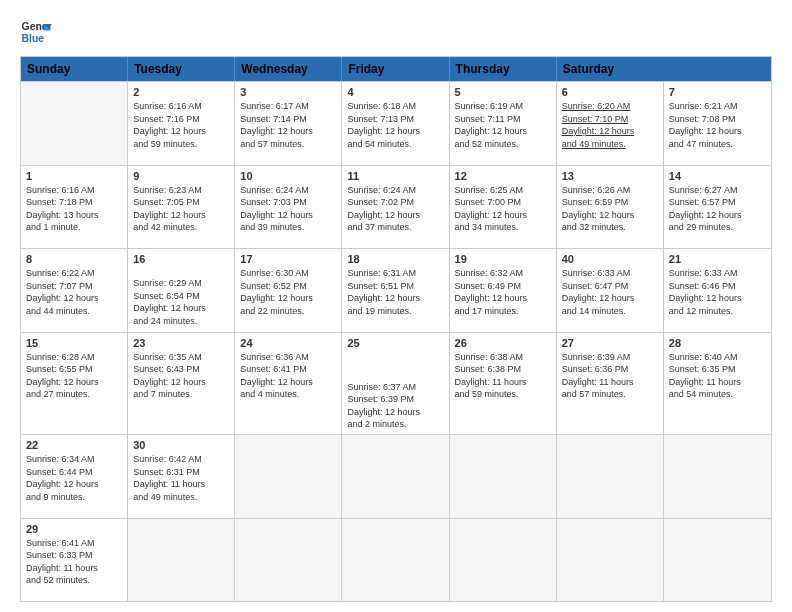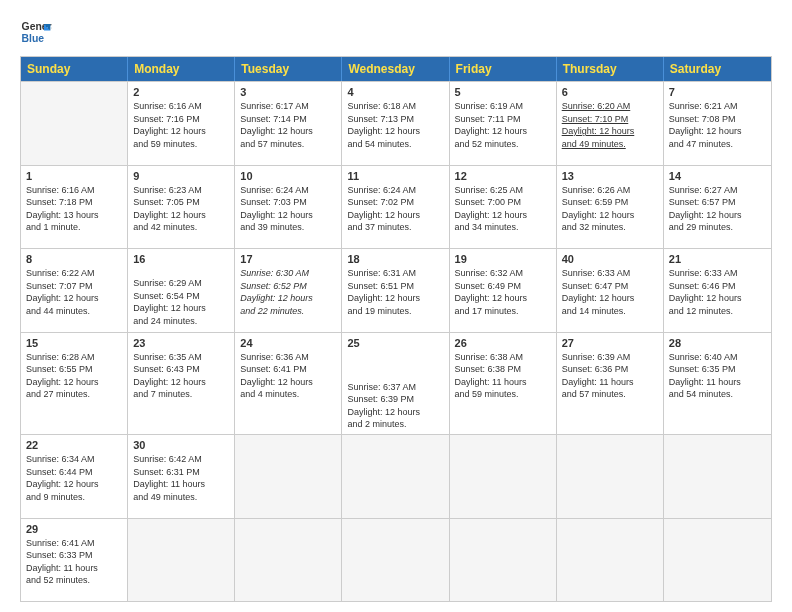--- a/index.html
+++ b/index.html
@@ -50,21 +50,21 @@
       display: flex;
       flex-direction: column;
       border: 1px solid #ccc;
     }
     .cal-header {
       display: grid;
       grid-template-columns: repeat(7, 1fr);
       background: #2b6cb0;
     }
     .cal-header-cell {
-      color: #fde047;
+      color: #000000;
       font-size: 12px;
       font-weight: bold;
       padding: 5px 6px;
       border-right: 1px solid #4a90d9;
     }
     .cal-header-cell:last-child { border-right: none; }
     .cal-body {
       flex: 1;
       display: flex;
       flex-direction: column;
@@ -114,21 +114,20 @@
     </div>
     <div class="title-block">
       <div class="month-title"></div>
       <div class="location-title"></div>
     </div>
   </div>
 
   <div class="calendar">
     <div class="cal-header">
     <div class="cal-header-cell">Sunday</div>
-        <div class="cal-header-cell">Monday</div>
         <div class="cal-header-cell">Tuesday</div>
         <div class="cal-header-cell">Wednesday</div>
         <div class="cal-header-cell">Friday</div>
         <div class="cal-header-cell">Thursday</div>
         <div class="cal-header-cell">Saturday</div>
       </div>
     <div class="cal-body">
     <div class="cal-row">
           <div class="cal-cell empty"></div>
           <div class="cal-cell">
@@ -235,21 +234,21 @@
           </div>
           <div class="cal-cell">
             <span class="day-num">16</span>
             <div class="info" style="white-space: pre-line; margin-top: 12px;">Sunrise: 6:29 AM
 Sunset: 6:54 PM
 Daylight: 12 hours
 and 24 minutes.</div>
           </div>
           <div class="cal-cell">
             <span class="day-num">17</span>
-            <div class="info" style="white-space: pre-line; font-style: italic;">Sunrise: 6:30 AM
+            <div class="info" style="white-space: pre-line;">Sunrise: 6:30 AM
 Sunset: 6:52 PM
 Daylight: 12 hours
 and 22 minutes.</div>
           </div>
           <div class="cal-cell">
             <span class="day-num">18</span>
             <div class="info" style="white-space: pre-line;">Sunrise: 6:31 AM
 Sunset: 6:51 PM
 Daylight: 12 hours
 and 19 minutes.</div>

